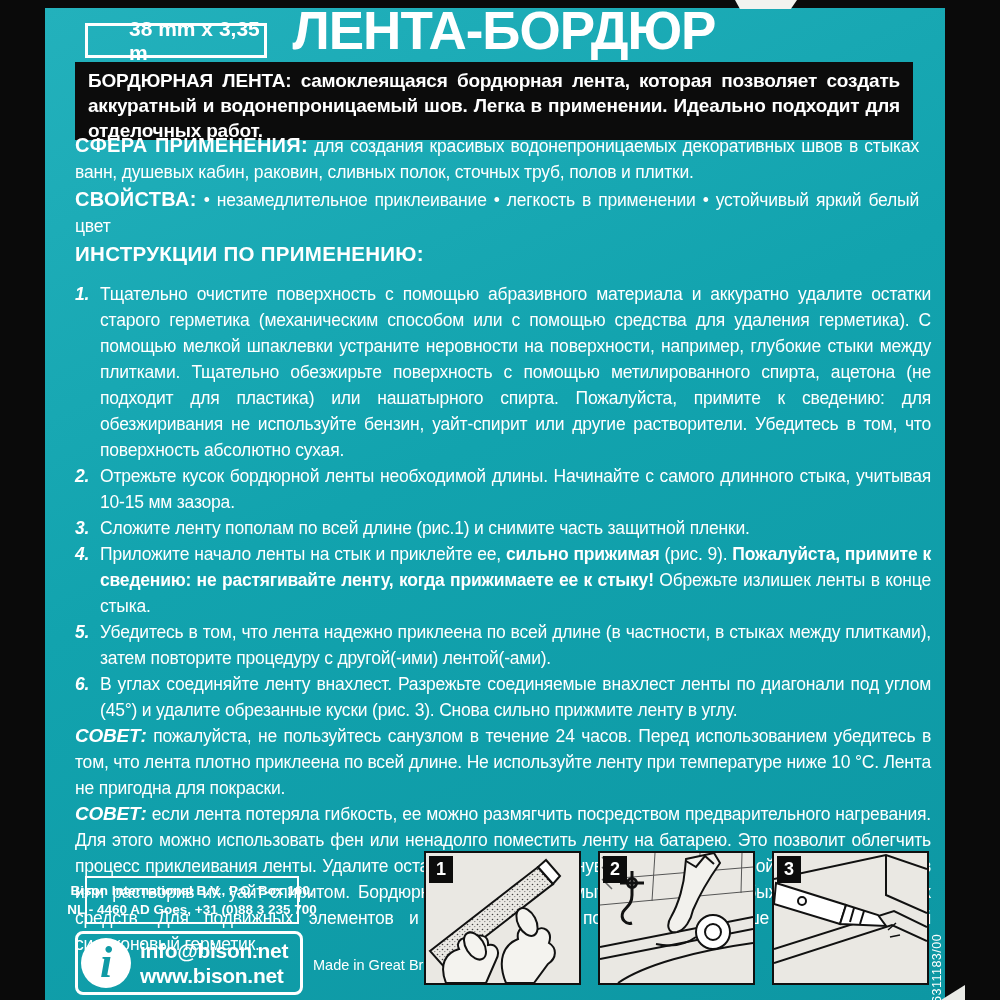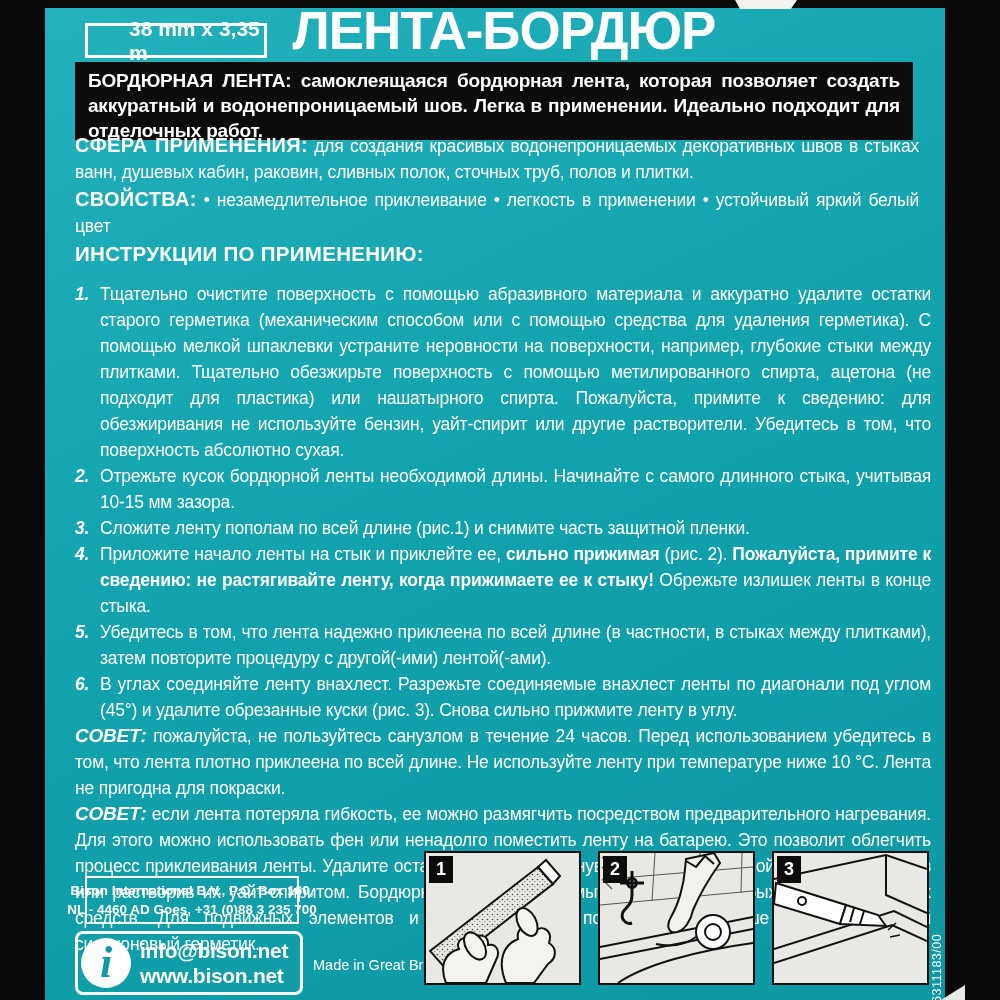--- a/index.html
+++ b/index.html
@@ -102,21 +102,21 @@
     </div>
 
     <div class="content">
       <p class="section"><span class="section-label">СФЕРА ПРИМЕНЕНИЯ:</span><span> для создания красивых водонепроницаемых декоративных швов в стыках ванн, душевых кабин, раковин, сливных полок, сточных труб, полов и плитки.</span></p>
       <p class="section"><span class="section-label">СВОЙСТВА:</span><span> • незамедлительное приклеивание • легкость в применении • устойчивый яркий белый цвет</span></p>
       <div class="instr-header">ИНСТРУКЦИИ ПО ПРИМЕНЕНИЮ:</div>
       <div id="instructions-list">
           <div class="instr-item"><span class="instr-num">1.</span><span>Тщательно очистите поверхность с помощью абразивного материала и аккуратно удалите остатки старого герметика (механическим способом или с помощью средства для удаления герметика). С помощью мелкой шпаклевки устраните неровности на поверхности, например, глубокие стыки между плитками. Тщательно обезжирьте поверхность с помощью метилированного спирта, ацетона (не подходит для пластика) или нашатырного спирта. Пожалуйста, примите к сведению: для обезжиривания не используйте бензин, уайт-спирит или другие растворители. Убедитесь в том, что поверхность абсолютно сухая.</span></div>
           <div class="instr-item"><span class="instr-num">2.</span><span>Отрежьте кусок бордюрной ленты необходимой длины. Начинайте с самого длинного стыка, учитывая 10-15 мм зазора.</span></div>
           <div class="instr-item"><span class="instr-num">3.</span><span>Сложите ленту пополам по всей длине (рис.1) и снимите часть защитной пленки.</span></div>
-          <div class="instr-item"><span class="instr-num">4.</span><span>Приложите начало ленты на стык и приклейте ее, </span><span class="b">сильно прижимая</span><span> (рис. 2). </span><span class="b">Пожалуйста, примите к сведению: не растягивайте ленту, когда прижимаете ее к стыку!</span><span> Обрежьте излишек ленты в конце стыка.</span></div>
+          <div class="instr-item"><span class="instr-num">4.</span><span>Приложите начало ленты на стык и приклейте ее, </span><span class="b">сильно прижимая</span><span> (рис. 9). </span><span class="b">Пожалуйста, примите к сведению: не растягивайте ленту, когда прижимаете ее к стыку!</span><span> Обрежьте излишек ленты в конце стыка.</span></div>
           <div class="instr-item"><span class="instr-num">5.</span><span>Убедитесь в том, что лента надежно приклеена по всей длине (в частности, в стыках между плитками), затем повторите процедуру с другой(-ими) лентой(-ами).</span></div>
           <div class="instr-item"><span class="instr-num">6.</span><span>В углах соединяйте ленту внахлест. Разрежьте соединяемые внахлест ленты по диагонали под углом (45°) и удалите обрезанные куски (рис. 3). Снова сильно прижмите ленту в углу.</span></div>
         </div>
       <p class="note"><span class="note-label">СОВЕТ:</span><span> пожалуйста, не пользуйтесь санузлом в течение 24 часов. Перед использованием убедитесь в том, что лента плотно приклеена по всей длине. Не используйте ленту при температуре ниже 10 °C. Лента не пригодна для покраски.</span></p>
       <p class="note"><span class="note-label">СОВЕТ:</span><span> если лента потеряла гибкость, ее можно размягчить посредством предварительного нагревания. Для этого можно использовать фен или ненадолго поместить ленту на батарею. Это позволит облегчить процесс приклеивания ленты. Удалите остатки ленты, промокнув их клейкой стороной оставшихся кусков или растворив их уайт-спиритом. Бордюрную ленту можно мыть с помощью любых обычных моющих средств. Для подвижных элементов и необработанных поверхностей больше подходит жидкий силиконовый герметик.</span></p>
     </div>
 
     <div class="address-box">
       <span>Bison International B.V., P.O. Box 160,</span>
       <span>NL - 4460 AD Goes, +31 (0)88 3 235 700</span>

